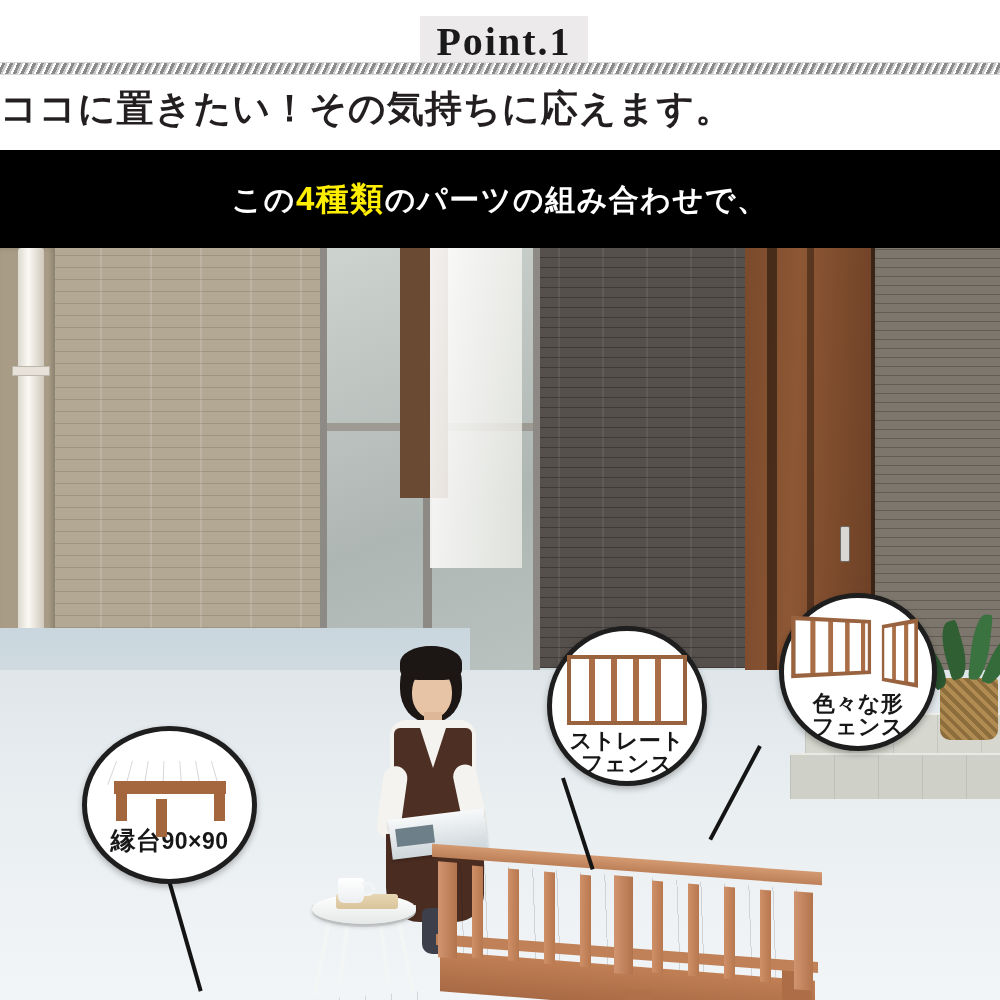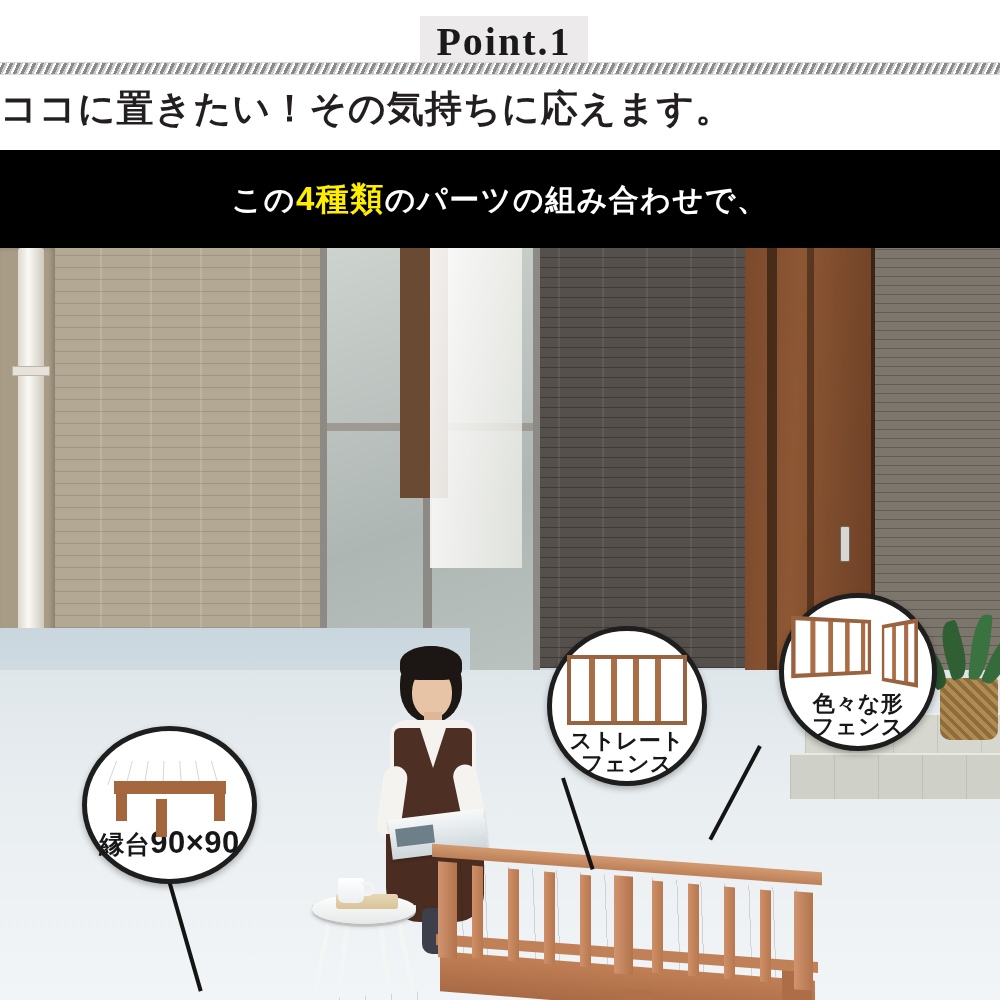--- a/index.html
+++ b/index.html
@@ -279,21 +279,21 @@
     box-shadow:0 3px 6px rgba(0,0,0,.28);
   }
   .callout .cap {
     font-weight:700; color:#171717; text-align:center; line-height:1.06;
     letter-spacing:.5px;
   }
   .co-art { position:relative; }
 
   #co-engawa { left:82px; top:478px; width:175px; height:158px; }
   #co-engawa .cap { font-size:25px; margin-top:2px; }
-  #co-engawa .cap .sm { font-size:31px; }
+  #co-engawa .cap .sm { font-size:23px; }
 
   #co-straight { left:547px; top:378px; width:160px; height:160px; }
   #co-straight .cap { font-size:22px; margin-top:4px; }
 
   #co-corner { left:779px; top:345px; width:158px; height:158px; }
   #co-corner .cap { font-size:22px; margin-top:2px; }
 
   
   .art-engawa { width:140px; height:78px; margin-top:16px; position:relative; }
   .ae-top { position:absolute; left:12px; top:8px; width:116px; height:34px;

